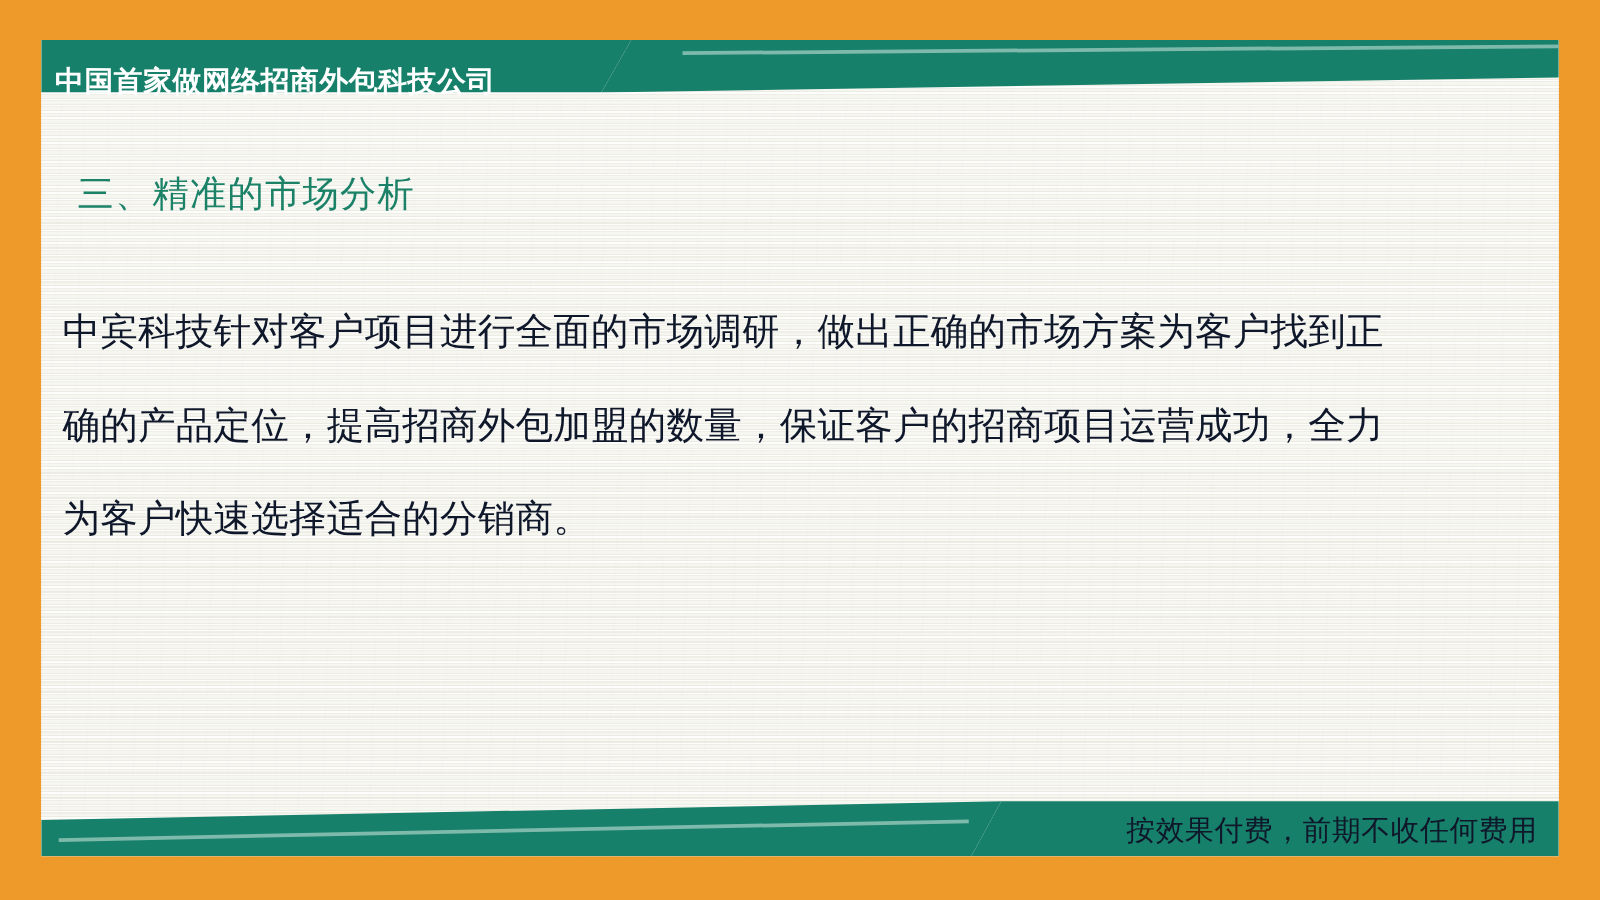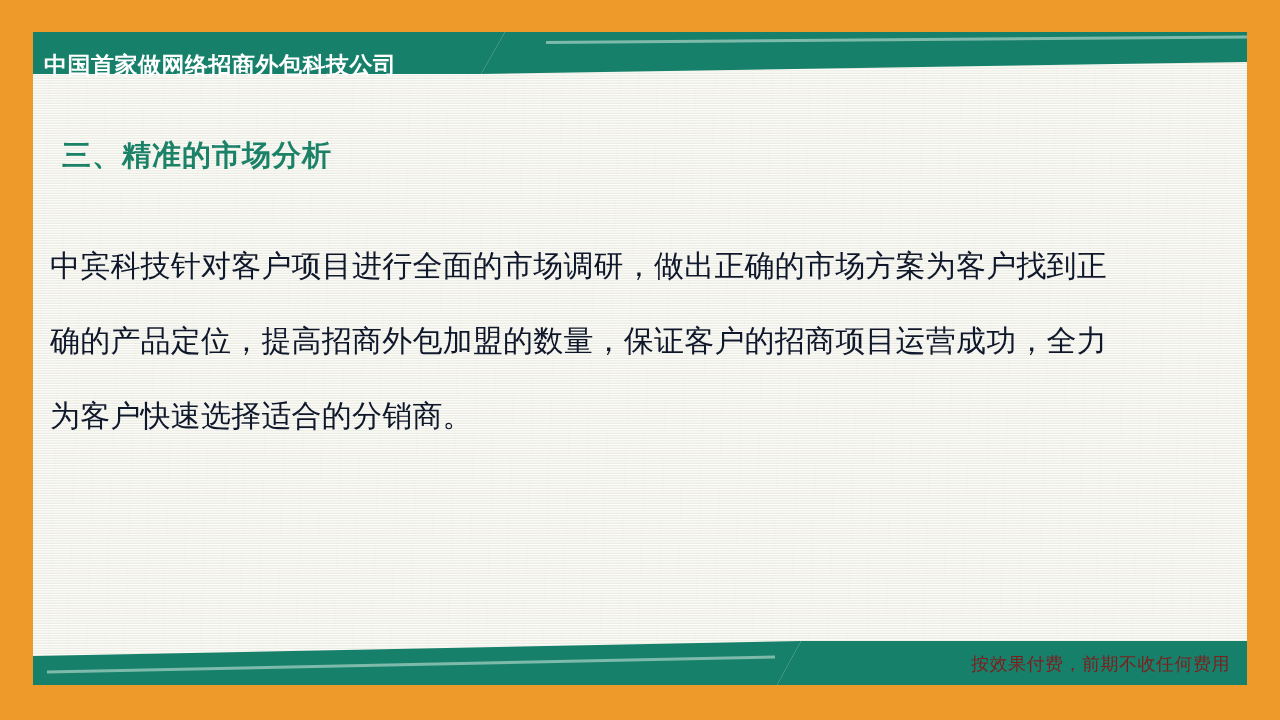--- a/index.html
+++ b/index.html
@@ -76,21 +76,21 @@
     margin-top: 12px;
   }
 
   
   #section-heading {
     position: absolute;
     left: 62px;
     top: 136px;
     color: #1b8268;
     font-size: 29px;
-    font-weight: bold;
+    font-weight: normal;
     letter-spacing: 1px;
     white-space: nowrap;
     font-family: "Liberation Sans", "DejaVu Sans", sans-serif;
   }
 
   
   #body-copy {
     position: absolute;
     left: 50px;
     top: 228px;
@@ -118,22 +118,22 @@
     pointer-events: none;
   }
   #bottom-banner svg { display: block; }
 
   #bottom-tagline {
     position: absolute;
     right: 50px;
     top: 648px;
     height: 32px;
     line-height: 32px;
-    color: #7f1d1d;
-    font-size: 18px;
+    color: #0f172a;
+    font-size: 23px;
     letter-spacing: 0.5px;
     white-space: nowrap;
     font-family: "Liberation Sans", "DejaVu Sans", sans-serif;
   }
 </style>
 </head>
 <body>
 
 <div id="slide">
 

